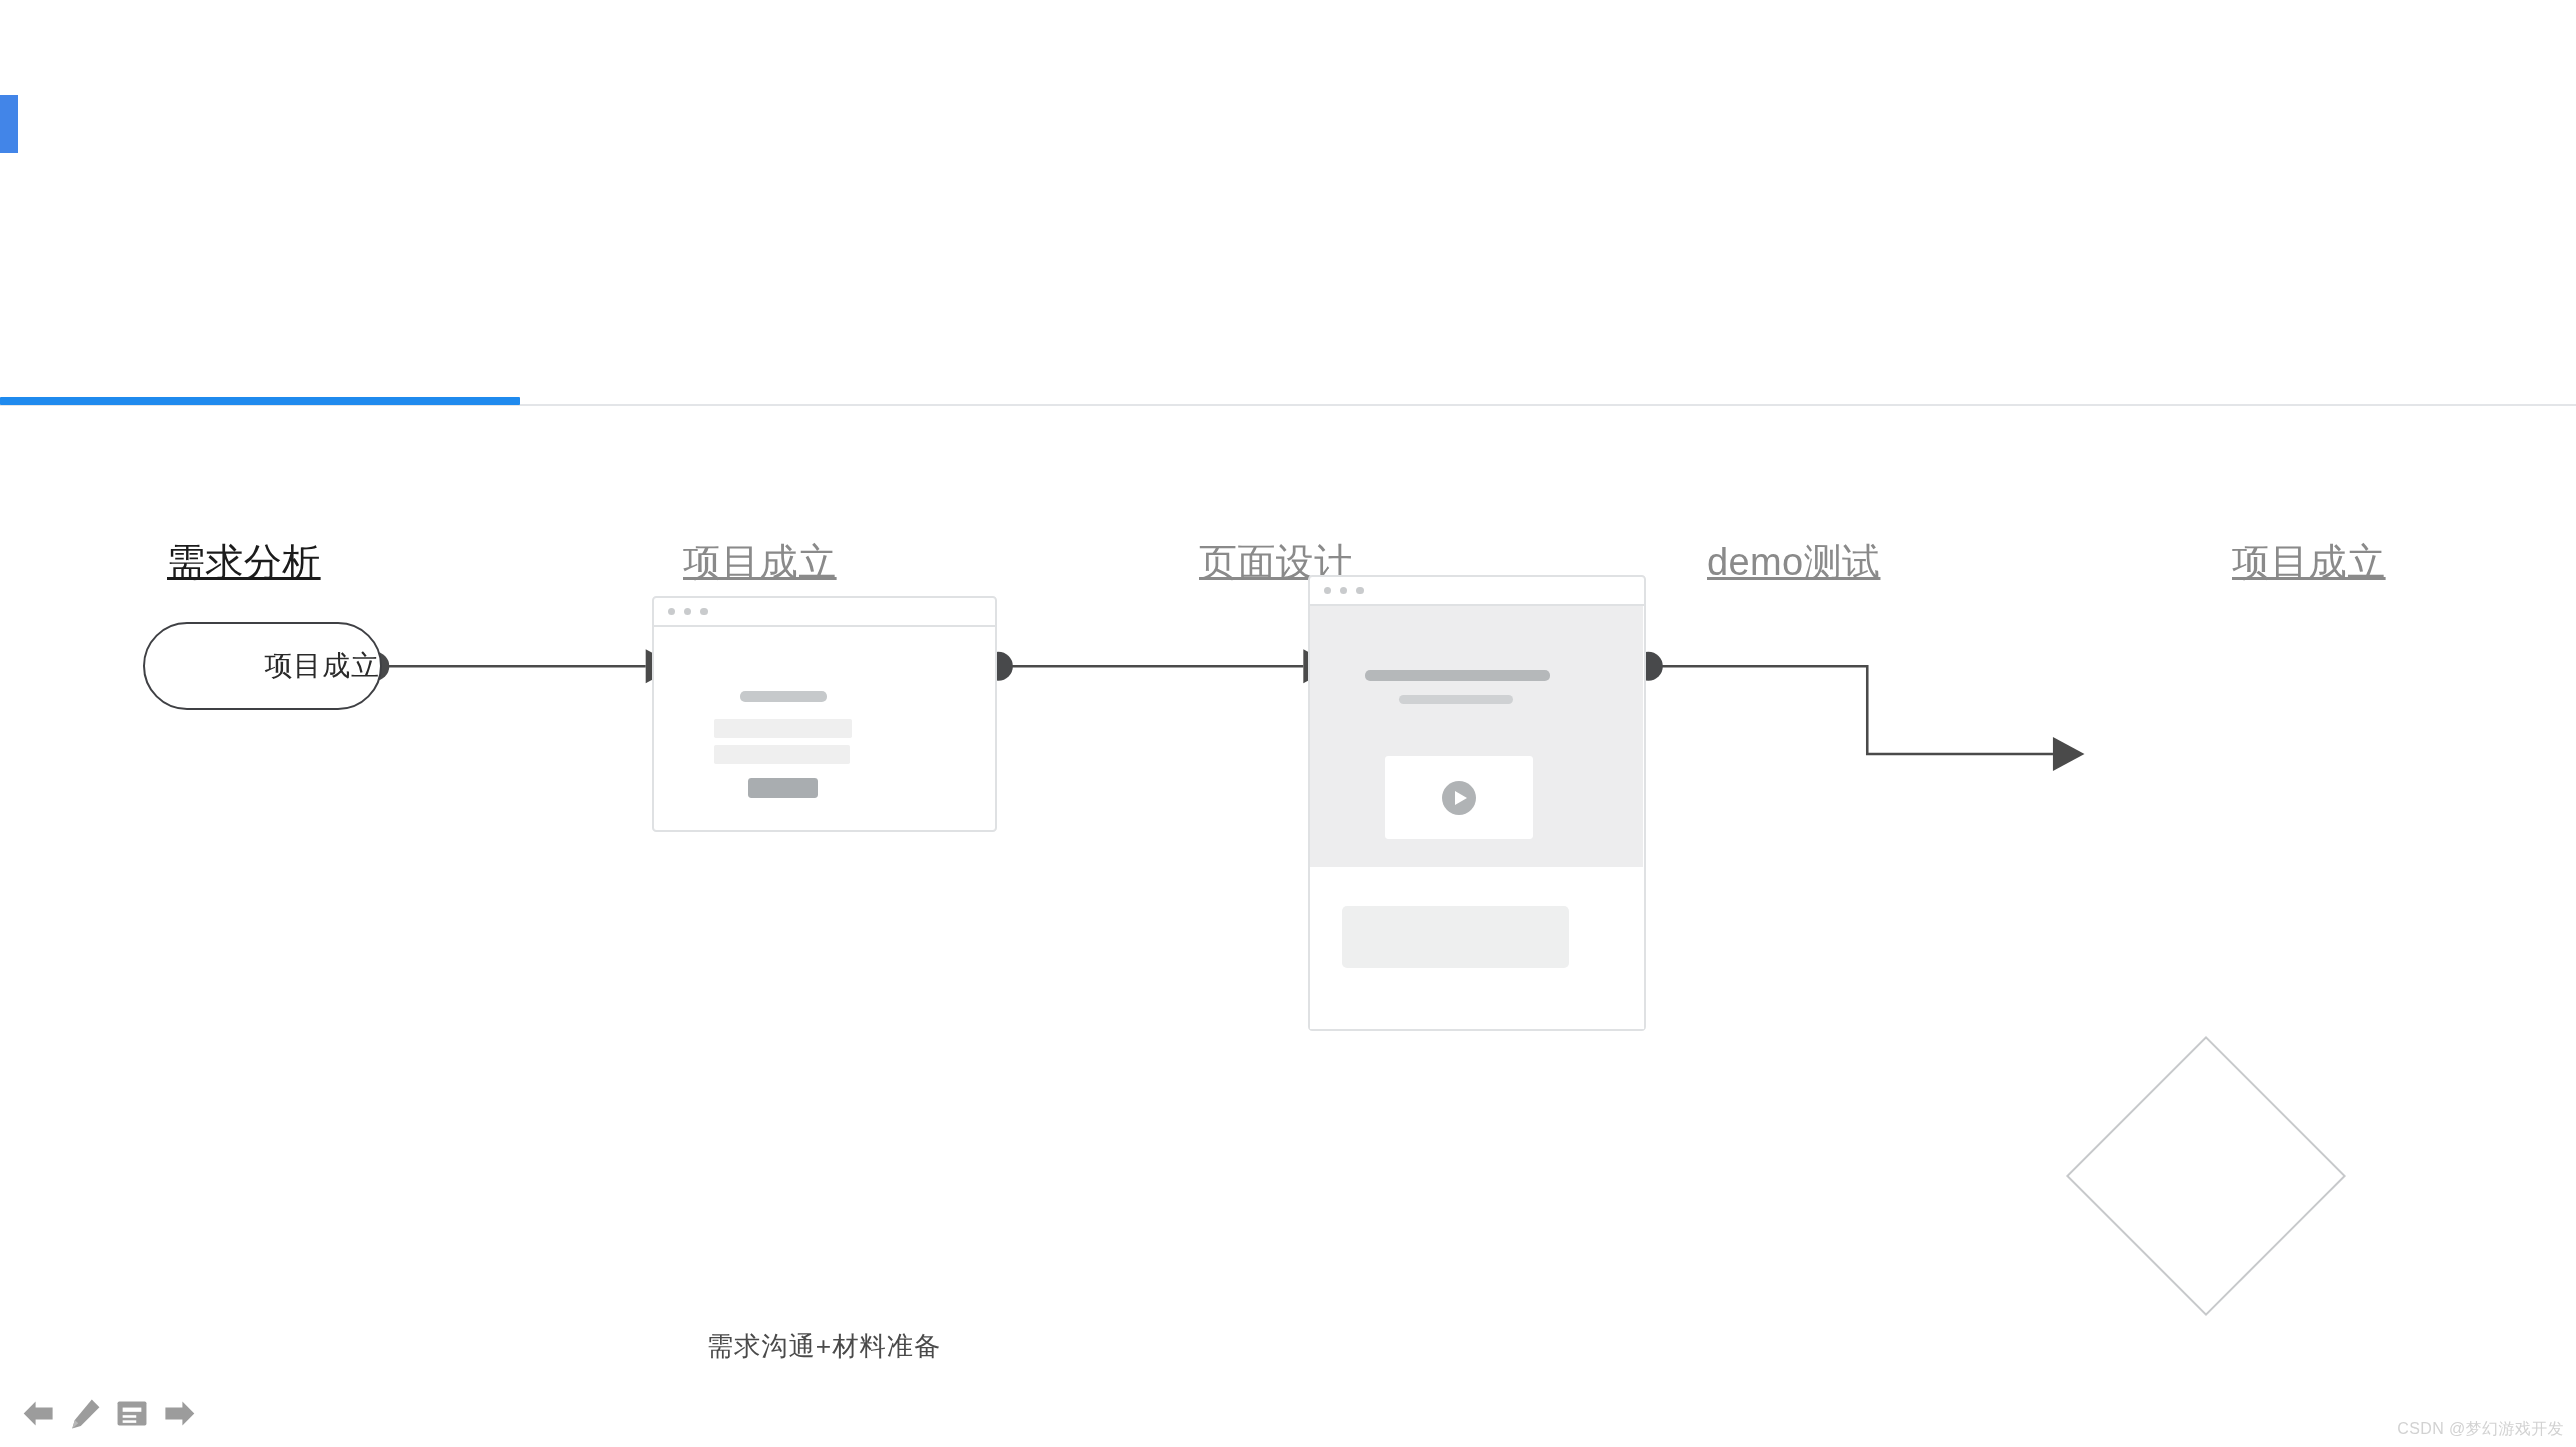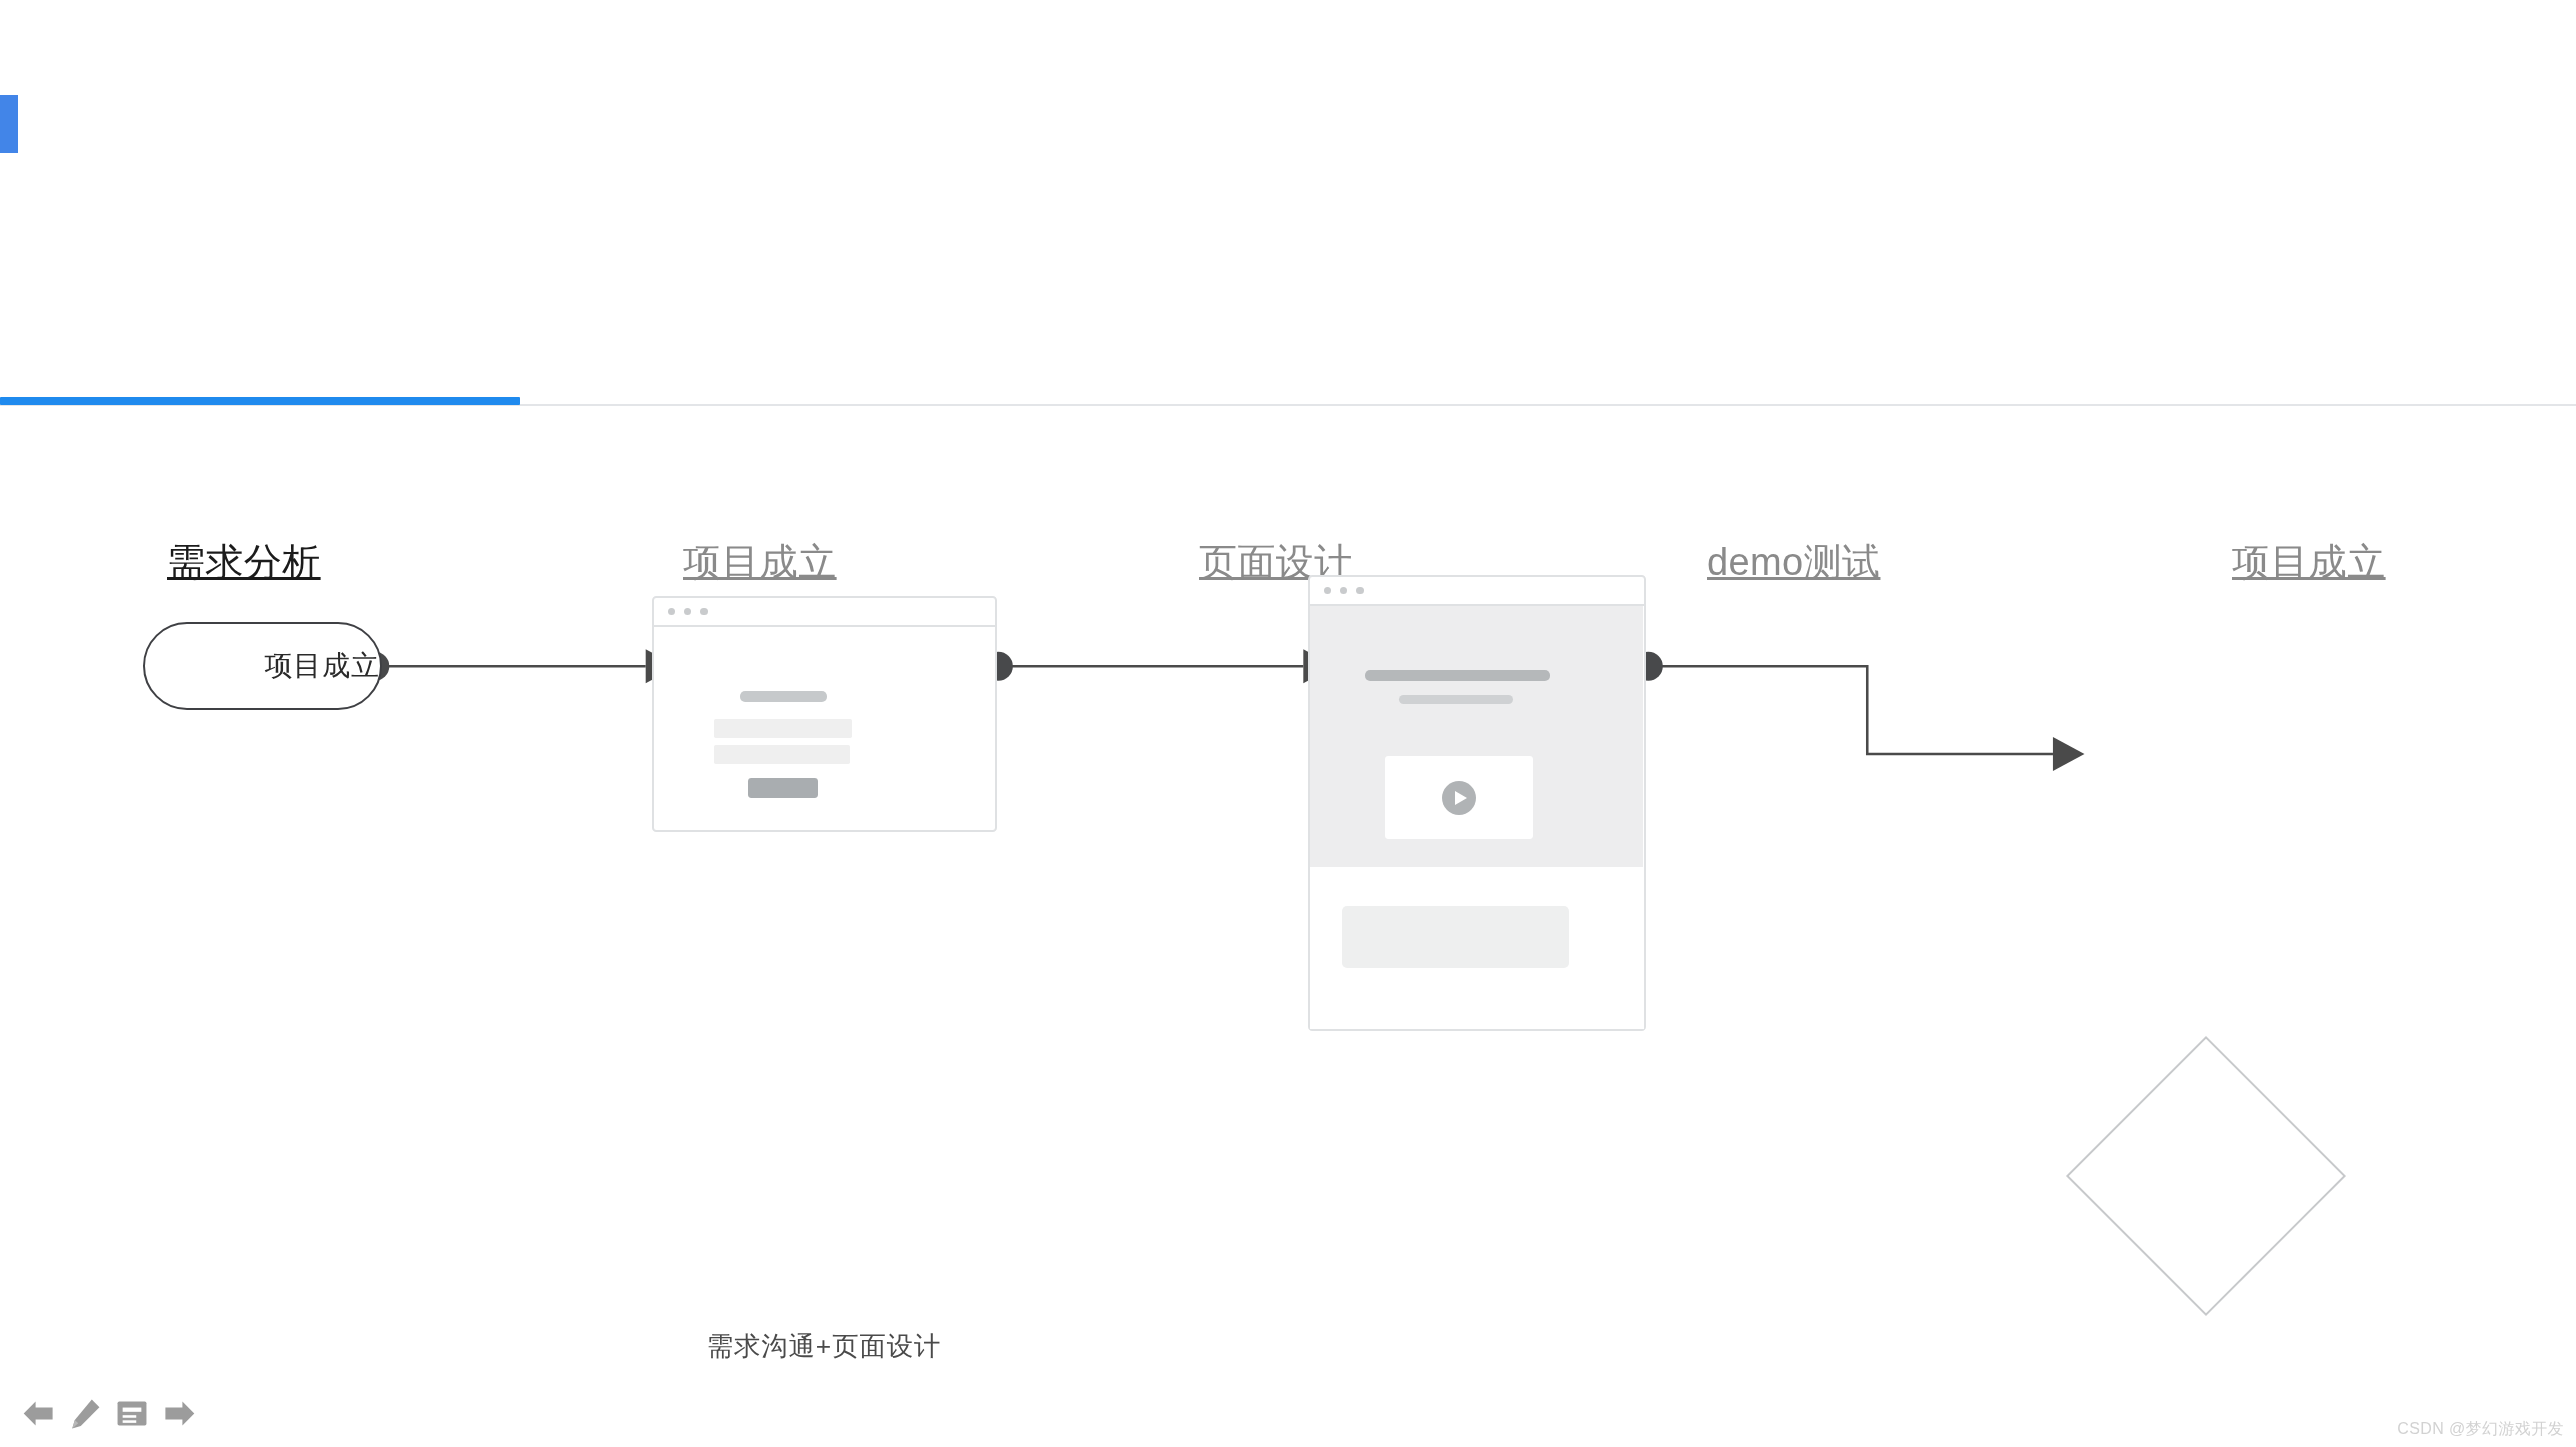--- a/index.html
+++ b/index.html
@@ -320,21 +320,21 @@
 
     <polyline points="1940,242 2192,242 2192,345 2410,345" fill="none" stroke="#4a4a4a" stroke-width="3"></polyline>
     <polygon points="2410,325 2447,345 2410,365" fill="#4a4a4a"></polygon>
     <circle cx="1935" cy="242" r="17" fill="#48494b"></circle>
   </svg>
 
   <div id="node-start">
     <span id="node-start-label">项目成立</span>
   </div>
 
-  <div class="node-caption" id="caption-requirements">需求沟通+页面设计</div>
+  <div class="node-caption" id="caption-requirements">需求沟通+材料准备</div>
 
   <div id="node-decision"></div>
 </div>
 
 <div id="card-requirements">
   <div class="card-titlebar">
     <span class="card-dot"></span>
     <span class="card-dot"></span>
     <span class="card-dot"></span>
   </div>

